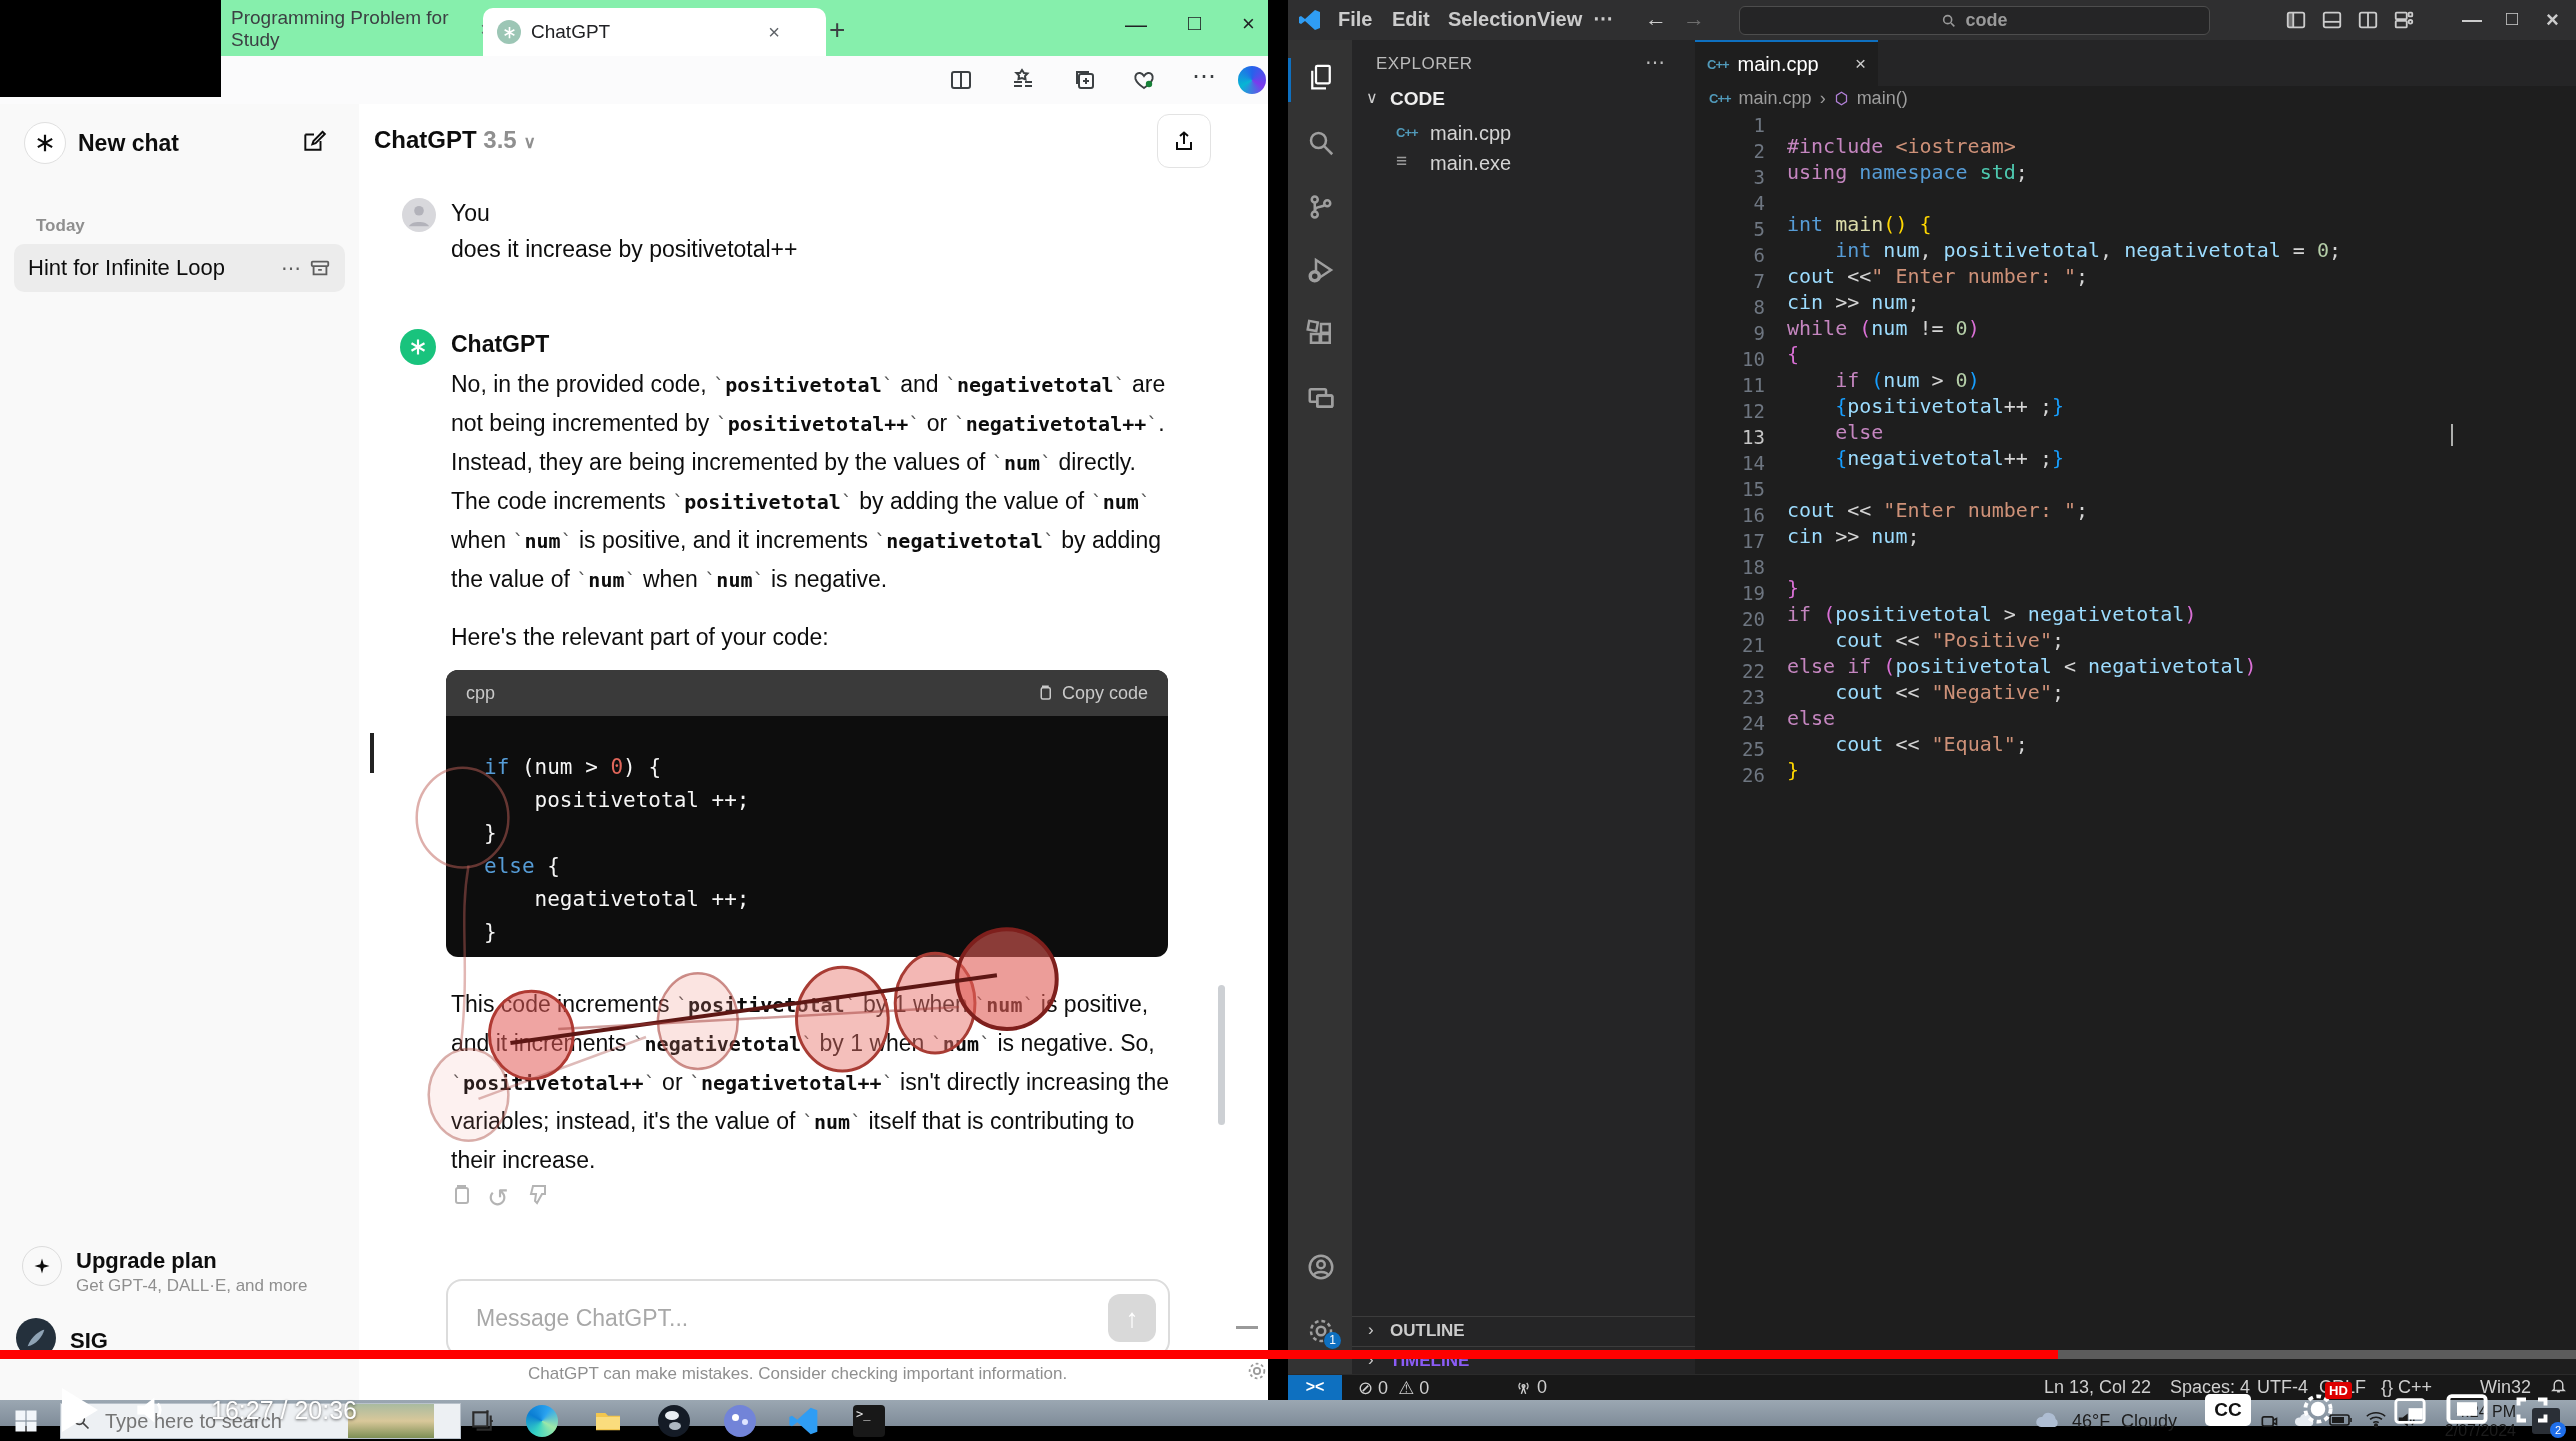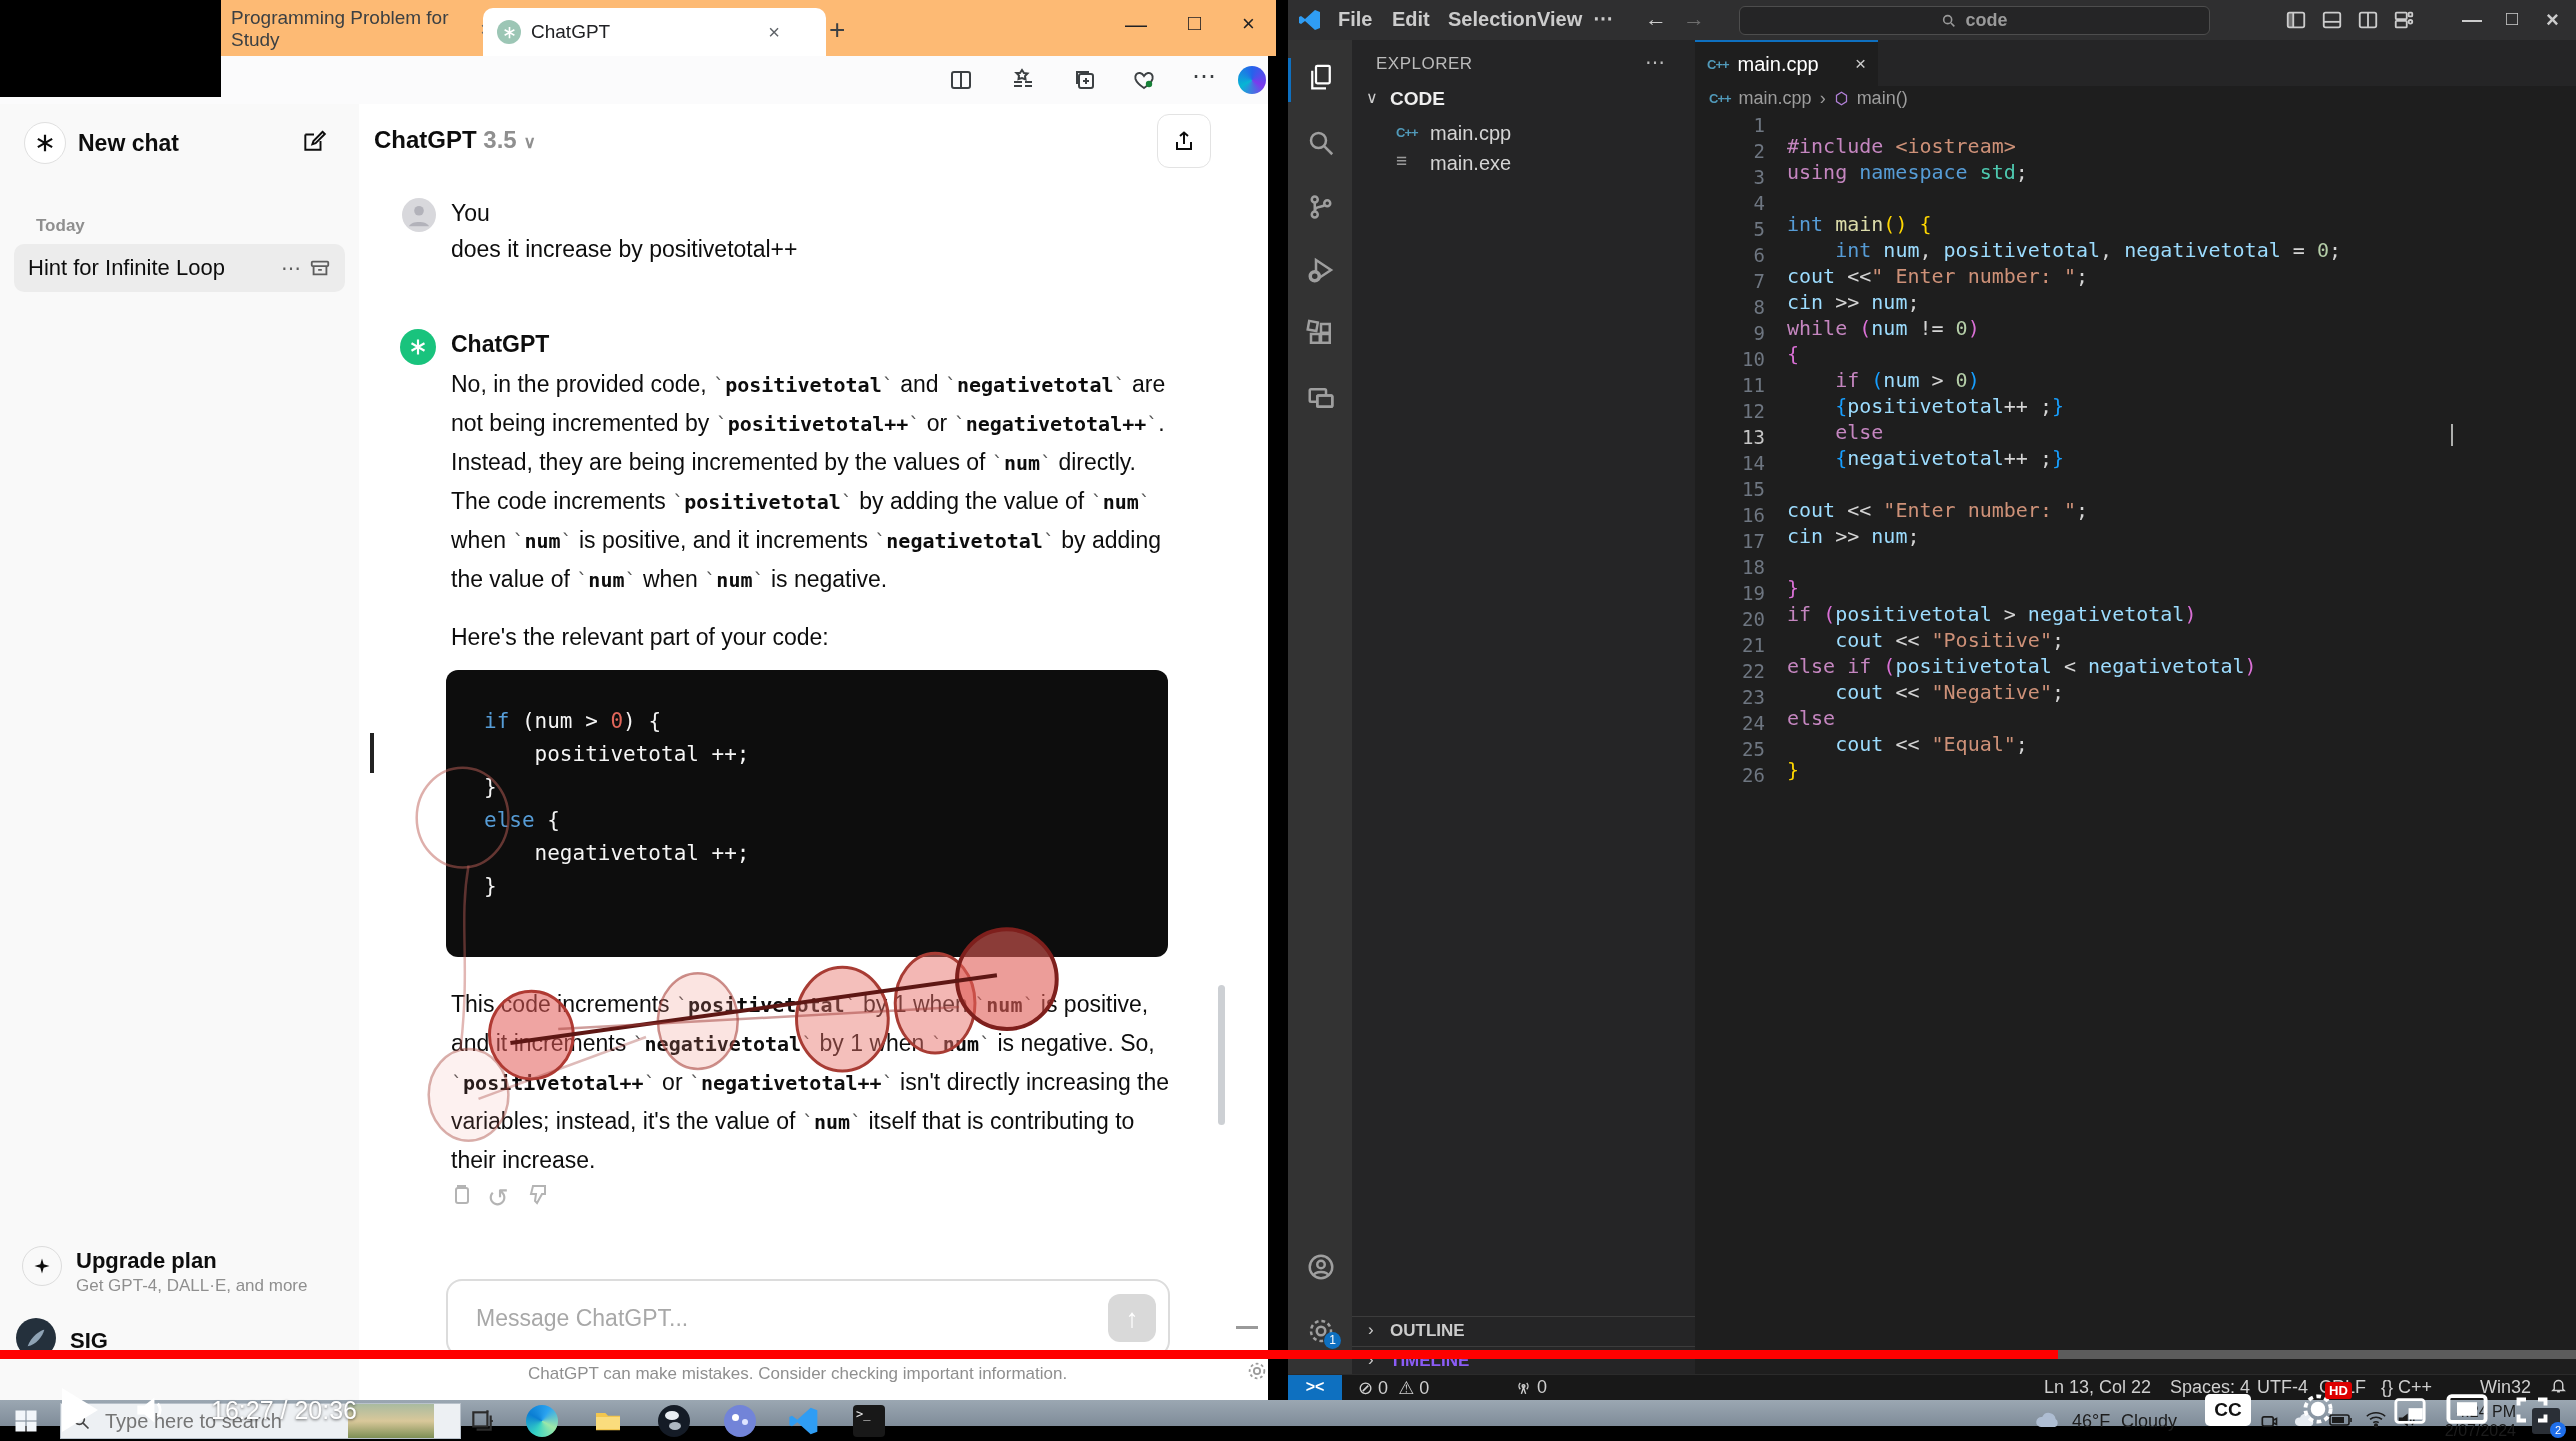--- a/index.html
+++ b/index.html
@@ -3,21 +3,21 @@
 <meta charset="utf-8">
 <style>
   html,body{margin:0;padding:0;background:#111;}
   .stage{position:relative;width:2576px;height:1442px;background:#000;overflow:hidden;
          font-family:"Liberation Sans",sans-serif;}
   .ab{position:absolute;}
   svg{display:block;}
 
   
   .browser{left:0;top:0;width:1268px;height:1400px;background:#fff;z-index:1;}
-  .tabbar{left:0;top:0;width:1268px;height:56px;background:#fdba74;padding-left:8px;}
+  .tabbar{left:0;top:0;width:1268px;height:56px;background:#86efac;}
   .tab{display:flex;align-items:center;gap:10px;padding:0 14px;font-size:19px;color:#3c4043;}
   .tab-inactive{left:217px;top:9px;width:261px;height:40px;border-right:1px solid #b7bcc2;}
   .tab-active{left:483px;top:8px;width:315px;height:48px;background:#fff;border-radius:10px 10px 0 0;color:#202124;}
   .tab-close{margin-left:auto;font-size:20px;color:#5f6368;cursor:default;}
   .favicon{width:24px;height:24px;border-radius:50%;background:#9cc6b5;display:flex;align-items:center;justify-content:center;flex:0 0 auto;}
   .newtab{left:829px;top:14px;font-size:28px;color:#3c4043;}
   .winbtn{font-size:22px;color:#202124;}
   .toolbar{left:0;top:56px;width:1268px;height:48px;background:#fbfbfc;border-bottom:1px solid #dfe1e5;}
   .tbicon{color:#3c4043;}
   .urlpill{left:132px;top:62px;width:778px;height:36px;background:#f1f3f4;border-radius:18px;display:flex;align-items:center;padding:0 12px;gap:10px;}
@@ -220,20 +220,30 @@
       <div class="ab" style="left:41px;top:225px;width:36px;height:36px;border-radius:50%;background:#19c37d;display:flex;align-items:center;justify-content:center">
         <svg width="20" height="20" viewBox="0 0 24 24" stroke="#fff" stroke-width="2.6" fill="none">
             <path d="M12 3v18M4.2 7.5l15.6 9M19.8 7.5l-15.6 9"></path>
           </svg>
       </div>
       <div class="ab" style="left:92px;top:227px;font-size:23px;font-weight:bold;color:#0d0d0d">ChatGPT</div>
       <div class="ab cg-p" style="left:92px;top:261px">No, in the provided code, <span class="icode">positivetotal</span> and <span class="icode">negativetotal</span> are not being incremented by <span class="icode">positivetotal++</span> or <span class="icode">negativetotal++</span>. Instead, they are being incremented by the values of <span class="icode">num</span> directly. The code increments <span class="icode">positivetotal</span> by adding the value of <span class="icode">num</span> when <span class="icode">num</span> is positive, and it increments <span class="icode">negativetotal</span> by adding the value of <span class="icode">num</span> when <span class="icode">num</span> is negative.</div>
       <div class="ab cg-p" style="left:92px;top:514px">Here's the relevant part of your code:</div>
 
       <div class="ab cg-codeblock" style="left:87px;top:566px">
+        <div class="cg-codehead">
+          <span>cpp</span>
+          <span style="margin-left:auto;display:flex;align-items:center;gap:8px">
+            <svg width="18" height="18" viewBox="0 0 24 24" fill="none" stroke="#c9c9c9" stroke-width="2">
+                <rect x="7" y="5" width="12" height="15" rx="2"></rect>
+                <path d="M9 5V3h8"></path>
+              </svg>
+            <span>Copy code</span>
+          </span>
+        </div>
         <div class="cgcode">
             <div class="cl">
               <span class="lc"><span class="tk-kw">if</span><span class="tk-pl"> (num &gt; </span><span class="tk-num">0</span><span class="tk-pl">) {</span></span>
             </div>
             <div class="cl">
               <span class="lc"><span class="tk-pl">    positivetotal ++;</span></span>
             </div>
             <div class="cl">
               <span class="lc"><span class="tk-pl">}</span></span>
             </div>

